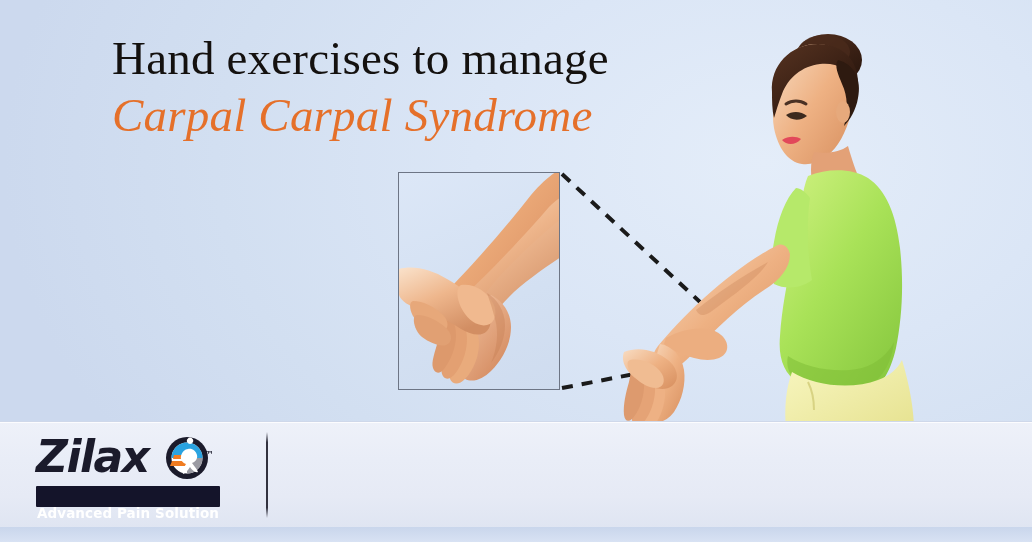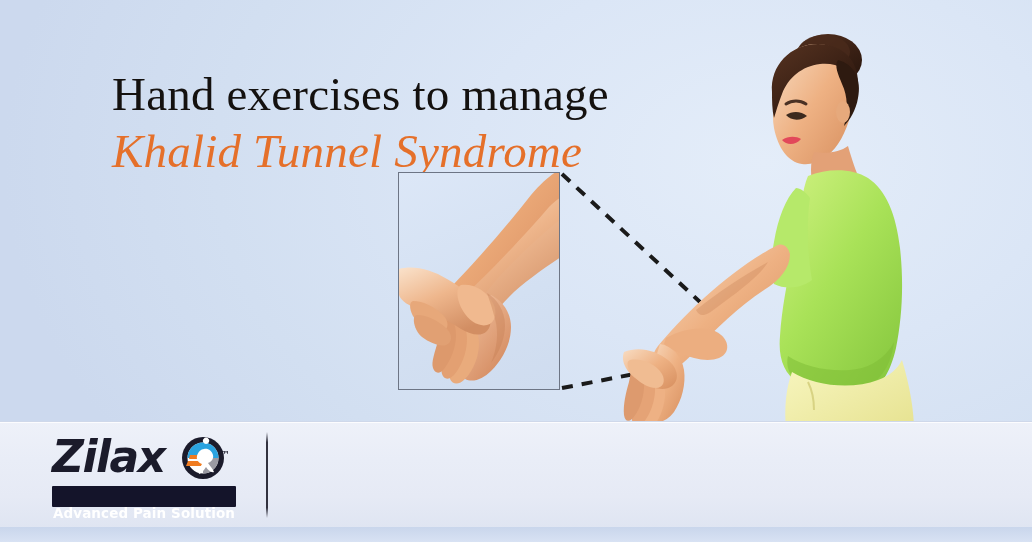--- a/index.html
+++ b/index.html
@@ -12,21 +12,21 @@
     position:relative;width:1032px;height:542px;overflow:hidden;
     background:
       radial-gradient(ellipse 760px 520px at 74% 30%, #e4edf9 0%, #dbe6f6 38%, #d2dff1 72%, #ccd9ee 100%),
       linear-gradient(100deg,#ccd9ee 0%,#d4e0f2 45%,#dce7f7 100%);
   }
   
   #headline{position:absolute;left:112px;top:30px;width:600px;}
   #title-line1{
     font-family:"Liberation Serif", serif;
     font-size:47px;line-height:56px;color:#14110f;
-    letter-spacing:.2px;white-space:nowrap;margin-top:36px;
+    letter-spacing:.2px;white-space:nowrap;
   }
   #title-line2{
     font-family:"Liberation Serif", serif;
     font-style:italic;font-size:47px;line-height:58px;
     color:#e5702a;letter-spacing:.2px;white-space:nowrap;
   }
 
   
   #inset-box{
     position:absolute;left:398px;top:172px;width:162px;height:218px;
@@ -46,21 +46,21 @@
   #footer-bar{
     position:absolute;left:0;top:421px;width:1032px;height:106px;
     background:linear-gradient(180deg,#eef1f9 0%,#e9edf7 35%,#e6eaf5 70%,#dfe5f2 100%);
     border-top:1px solid #cfd8ea;
     box-shadow:0 1px 0 rgba(255,255,255,.8) inset;
   }
   #footer-underline{
     position:absolute;left:0;top:527px;width:1032px;height:15px;
     background:linear-gradient(180deg,#c9d6ec 0%,#d2ddf0 60%,#d8e2f3 100%);
   }
-  #logo{position:absolute;left:52px;top:434px;width:196px;height:74px;}
+  #logo{position:absolute;left:36px;top:434px;width:196px;height:74px;}
   #logo-word{
     position:relative;height:48px;
     font-family:"DejaVu Sans", sans-serif;
     font-weight:bold;font-style:italic;font-size:44px;line-height:46px;
     color:#1b1b2b;letter-spacing:-1.5px;
   }
   #logo-mark{
     position:absolute;left:128px;top:1px;width:46px;height:46px;
   }
   #logo-tm{
@@ -88,21 +88,21 @@
     white-space:nowrap;
   }
 </style>
 </head>
 <body>
 
 <div id="banner">
 
   <div id="headline">
     <div id="title-line1">Hand exercises to manage</div>
-    <div id="title-line2">Khalid Tunnel Syndrome</div>
+    <div id="title-line2">Carpal Carpal Syndrome</div>
   </div>
 
   <svg class="connector" style="left:0;top:0;width:1032px;height:542px;">
     <line x1="562" y1="174" x2="700" y2="302" stroke="#1a1a1a" stroke-width="4" stroke-dasharray="11 9" stroke-linecap="butt"></line>
     <line x1="562" y1="388" x2="676" y2="366" stroke="#1a1a1a" stroke-width="4" stroke-dasharray="11 9" stroke-linecap="butt"></line>
   </svg>
 
   <div id="inset-box">
     <svg class="hand-svg" width="162" height="218" viewBox="0 0 162 218">
       <defs>

